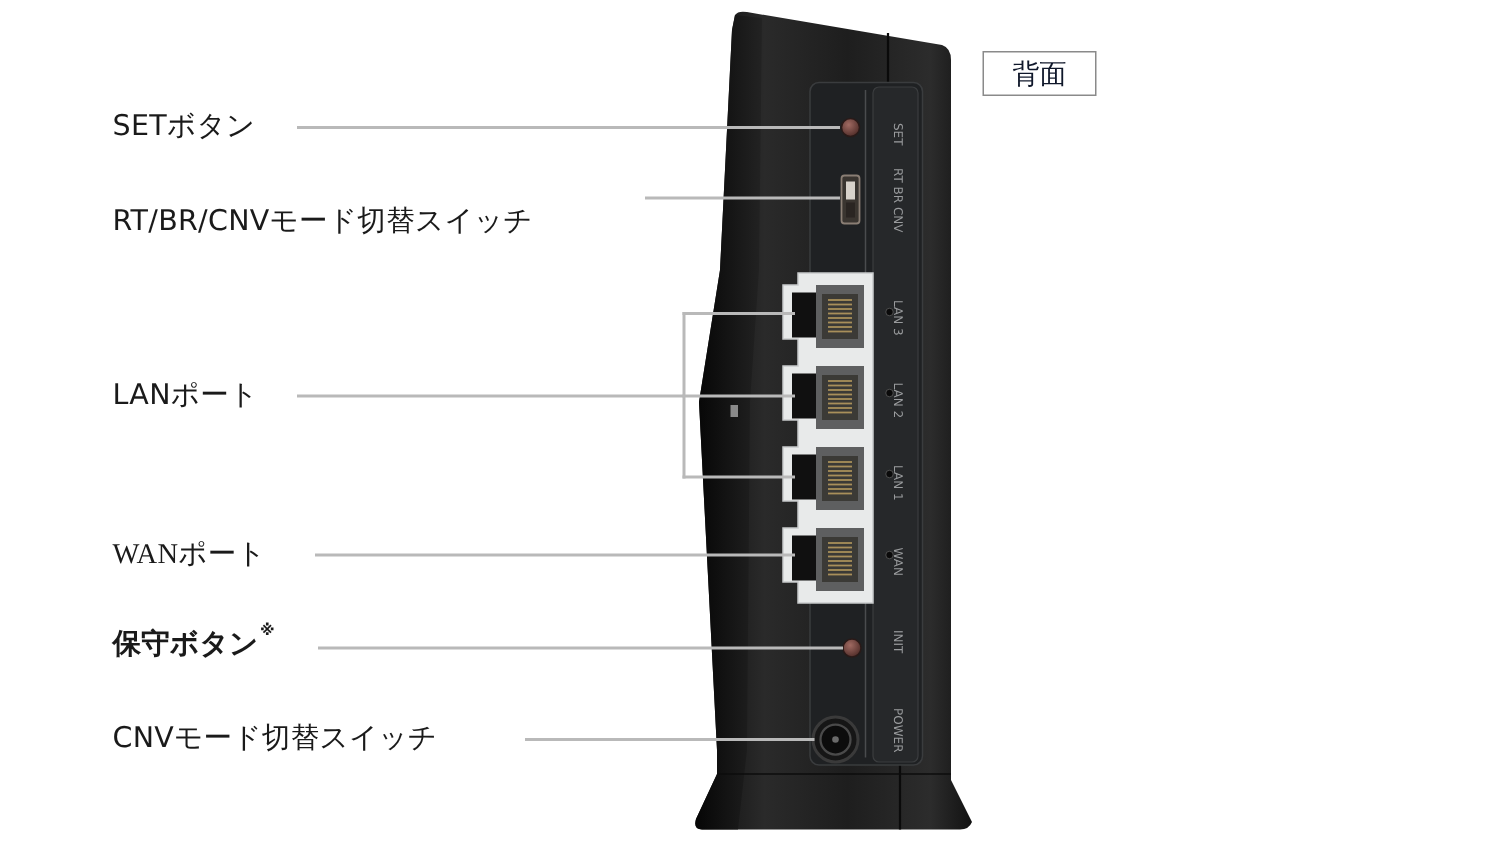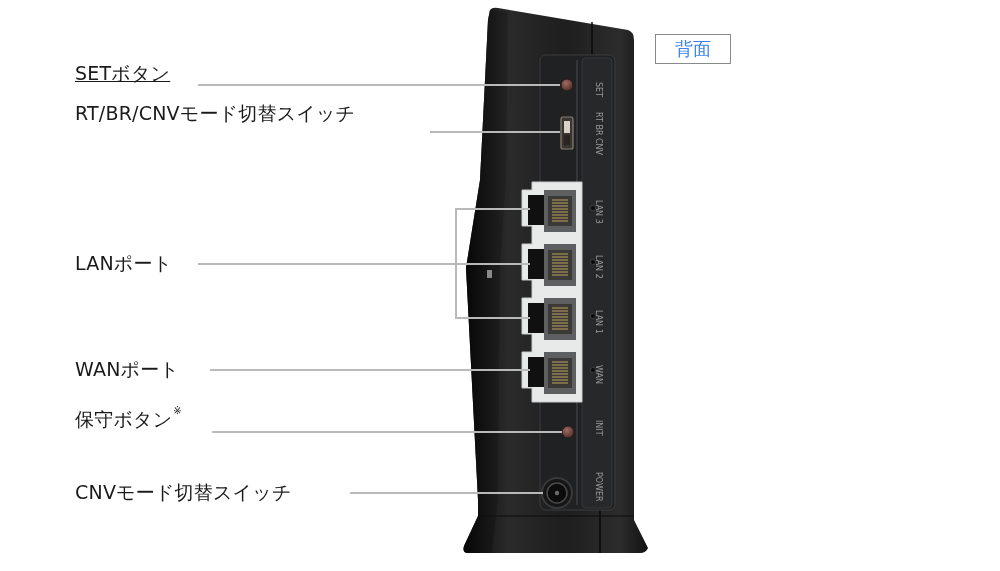--- a/index.html
+++ b/index.html
@@ -4,21 +4,21 @@
 <style>
   html, body { margin: 0; padding: 0; background: #ffffff; }
   body { width: 1000px; height: 571px; position: relative; overflow: hidden;
          font-family: "DejaVu Sans", "Liberation Sans", sans-serif; color: #1a1a1a; }
   .label { position: absolute; font-size: 19px; letter-spacing: 0.2px; white-space: nowrap; line-height: 1; }
   .label sup { font-size: 10px; vertical-align: top; position: relative; top: -4px; margin-left: 1px; }
   .hline { position: absolute; height: 2px; background: #b9b9b9; }
   .vline { position: absolute; width: 2px; background: #b9b9b9; }
   .view-tag { position: absolute; left: 655px; top: 34px; width: 76px; height: 30px;
               border: 1.5px solid #8a8a8a; box-sizing: border-box; display: flex;
-              align-items: center; justify-content: center; font-size: 18px; color: #3b82f6; }
+              align-items: center; justify-content: center; font-size: 18px; color: #0f172a; }
   svg.router { position: absolute; left: 0; top: 0; }
 </style>
 </head>
 <body>
 
 <svg class="router" width="1000" height="571" viewBox="0 0 1000 571">
   <defs>
     <linearGradient id="bodyGrad" x1="0" x2="1" y1="0" y2="0">
       <stop offset="0" stop-color="#0d0d0d"></stop>
       <stop offset="0.25" stop-color="#2a2a2a"></stop>
@@ -156,25 +156,25 @@
     <circle cx="557" cy="493" r="2.2" fill="#6a6a6a"></circle>
   </g>
 
   <rect x="487" y="270" width="5" height="8" fill="#8a8a8a"></rect>
 </svg>
 
 <div class="view-tag">
   <span>背面</span>
 </div>
 
-<div class="label" style="left:75px; top:64px;text-decoration:underline;">SETボタン</div>
-<div class="label" style="left:75px; top:104px;">RT/BR/CNVモード切替スイッチ</div>
+<div class="label" style="left:75px; top:75px;">SETボタン</div>
+<div class="label" style="left:75px; top:138px;">RT/BR/CNVモード切替スイッチ</div>
 <div class="label" style="left:75px; top:254px;text-align:right;">LANポート</div>
-<div class="label" style="left:75px; top:360px;">WANポート</div>
-<div class="label" style="left:75px; top:410px;"><span>保守ボタン</span><sup>※</sup></div>
+<div class="label" style="left:75px; top:360px;font-family:Liberation Serif, serif;">WANポート</div>
+<div class="label" style="left:75px; top:420px;font-weight:bold;"><span>保守ボタン</span><sup>※</sup></div>
 <div class="label" style="left:75px; top:483px;">CNVモード切替スイッチ</div>
 
 <div class="hline" style="left:198px; top:84px; width:362px;"></div>
 <div class="hline" style="left:430px; top:131px; width:130px;"></div>
 
 <div class="hline" style="left:198px; top:263px; width:258px;"></div>
 <div class="vline" style="left:455px; top:208px; height:111px;"></div>
 <div class="hline" style="left:455px; top:208px; width:75px;"></div>
 <div class="hline" style="left:455px; top:263px; width:75px;"></div>
 <div class="hline" style="left:455px; top:317px; width:75px;"></div>

